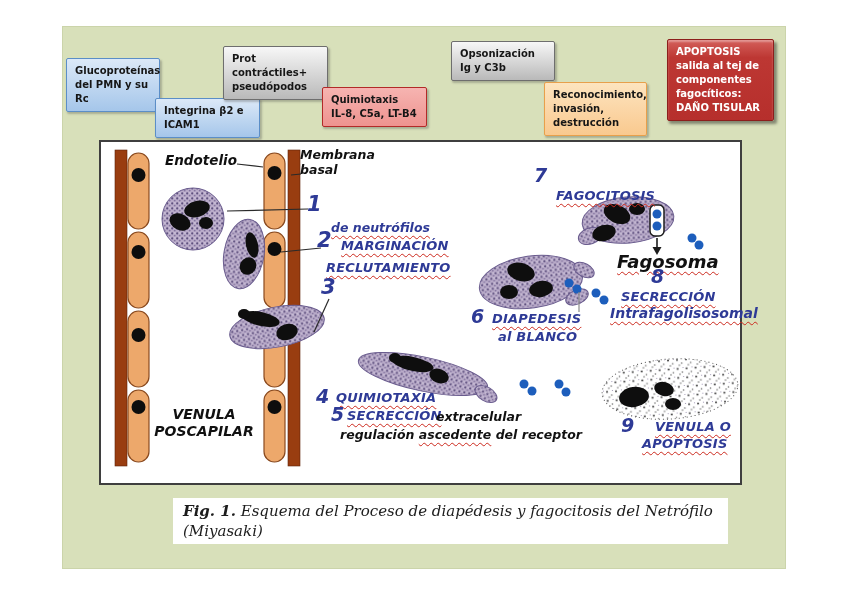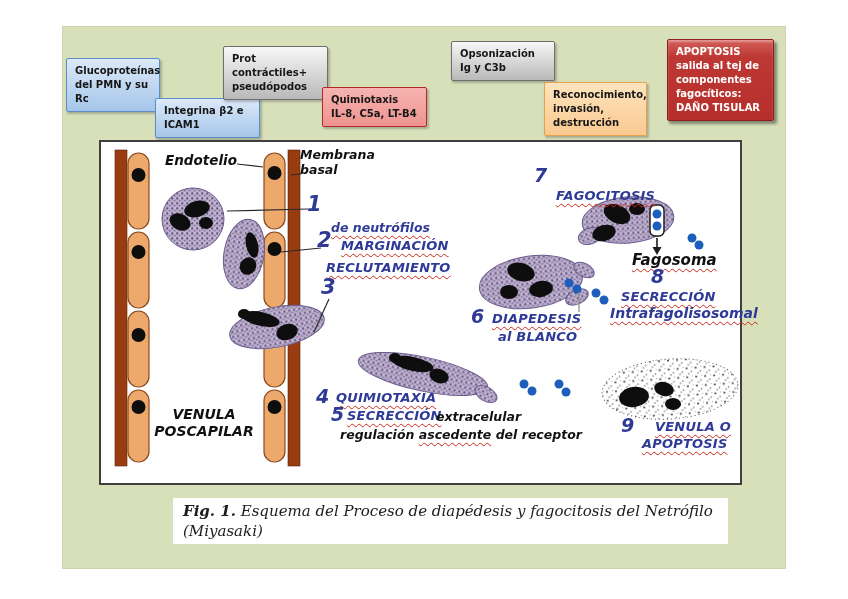--- a/index.html
+++ b/index.html
@@ -233,21 +233,21 @@
   <div class="lbl small" style="left:436px;top:409px;">extracelular</div>
   <div class="lbl small" style="left:340px;top:427px;"><span>regulación </span><span class="sp">ascedente</span><span> del receptor</span></div>
 
   <div class="lbl navy num" style="left:471px;top:307px;font-size:19px;">6</div>
   <div class="lbl navy step sp" style="left:492px;top:311px;">DIAPEDESIS</div>
   <div class="lbl navy step" style="left:498px;top:329px;">al BLANCO</div>
 
   <div class="lbl navy num" style="left:534px;top:166px;font-size:19px;">7</div>
   <div class="lbl navy step sp" style="left:556px;top:188px;">FAGOCITOSIS</div>
 
-  <div class="lbl sp" style="left:617px;top:251px;font-size:15px;margin-left:15px;">Fagosoma</div>
+  <div class="lbl sp" style="left:617px;top:251px;font-size:18px;">Fagosoma</div>
   <div class="lbl navy num" style="left:651px;top:267px;font-size:19px;">8</div>
   <div class="lbl navy step sp" style="left:621px;top:289px;">SECRECCIÓN</div>
   <div class="lbl navy sp" style="left:610px;top:305px;font-size:14px;">Intrafagolisosomal</div>
 
   <div class="lbl navy num" style="left:621px;top:416px;font-size:19px;">9</div>
   <div class="lbl navy step sp" style="left:655px;top:419px;">VENULA O</div>
   <div class="lbl navy step sp" style="left:642px;top:436px;">APOPTOSIS</div>
 
   <div class="lbl ctr" style="left:150px;top:406px;width:108px;font-size:14px;">VENULA
 POSCAPILAR</div>

